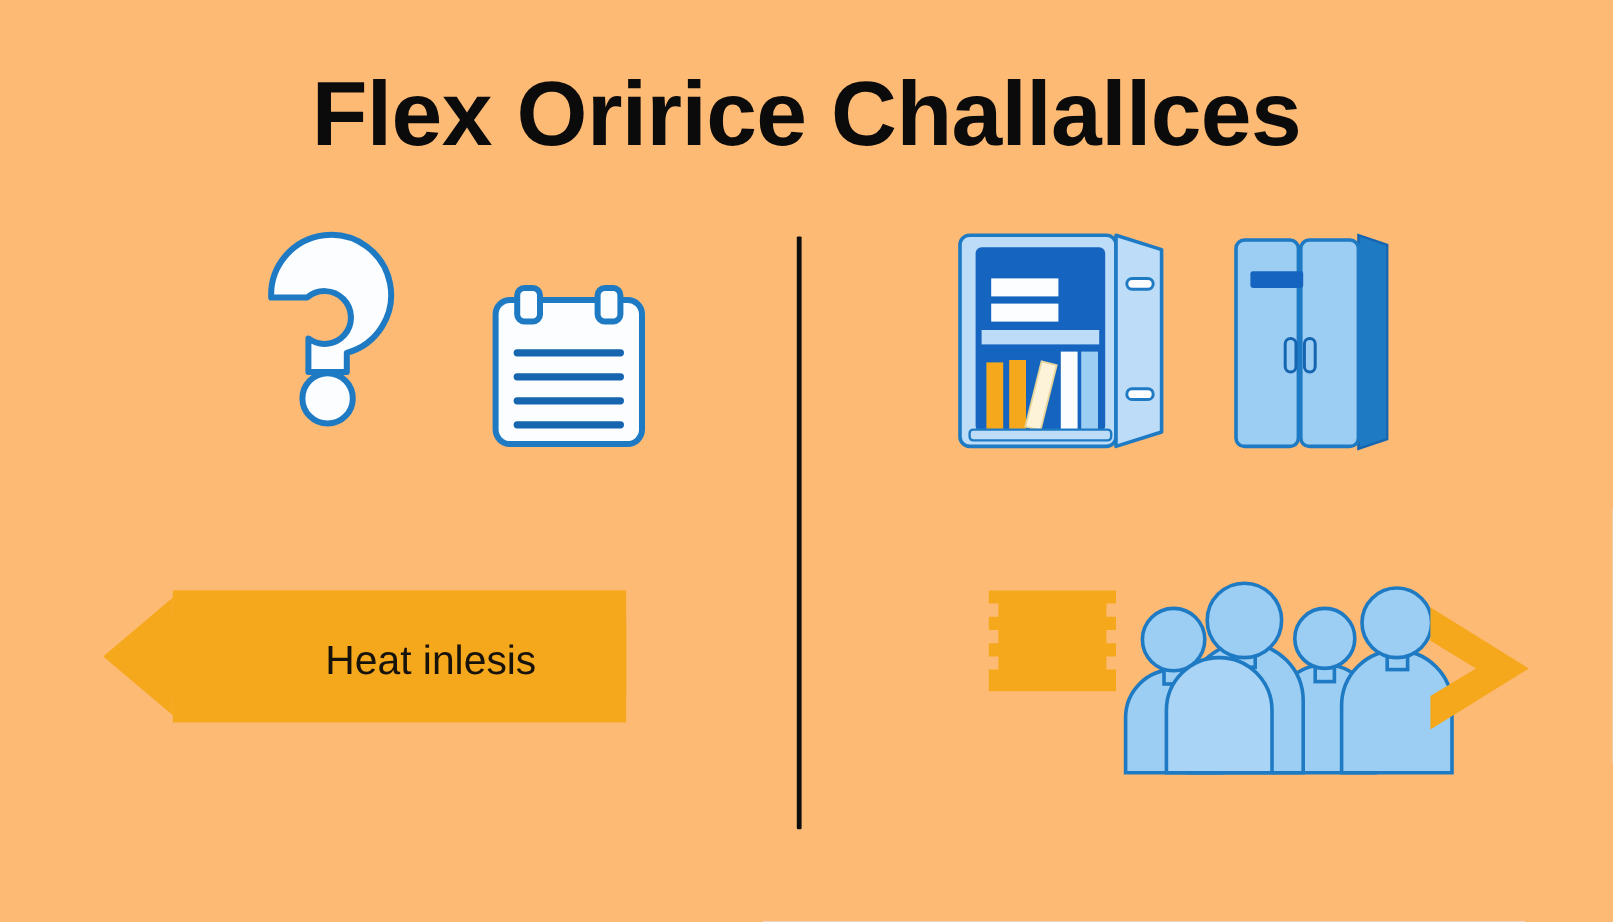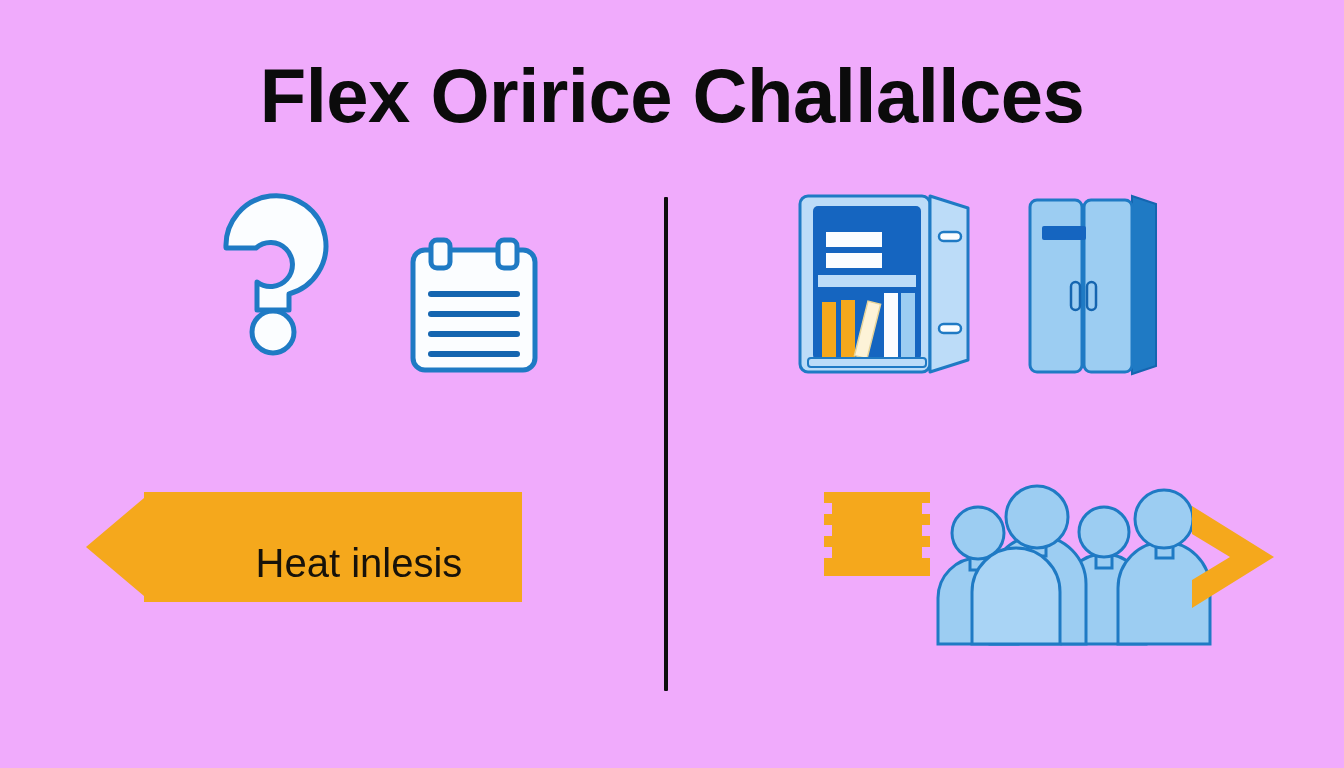--- a/index.html
+++ b/index.html
@@ -8,21 +8,21 @@
     padding: 0;
     background: #dfeafb;
   }
   body {
     font-family: "Liberation Sans", sans-serif;
   }
   #canvas {
     position: relative;
     width: 1344px;
     height: 768px;
-    background: #f0abfc;
+    background: #fdba74;
     overflow: hidden;
   }
 
   
   #title {
     position: absolute;
     left: 0;
     top: 48px;
     width: 1344px;
     text-align: center;
@@ -61,28 +61,28 @@
   #banner-left {
     position: absolute;
     left: 86px;
     top: 486px;
     width: 436px;
     height: 122px;
   }
   #banner-left .banner-label {
     position: absolute;
     left: 120px;
-    top: 16px;
+    top: 4px;
     width: 316px;
     height: 122px;
     display: flex;
     align-items: center;
     justify-content: center;
     font-family: "Liberation Sans", sans-serif;
-    font-size: 40px;
+    font-size: 34px;
     font-weight: normal;
     color: #17120a;
     white-space: nowrap;
     padding-right: 10px;
     box-sizing: border-box;
   }
 </style>
 </head>
 <body>
 

